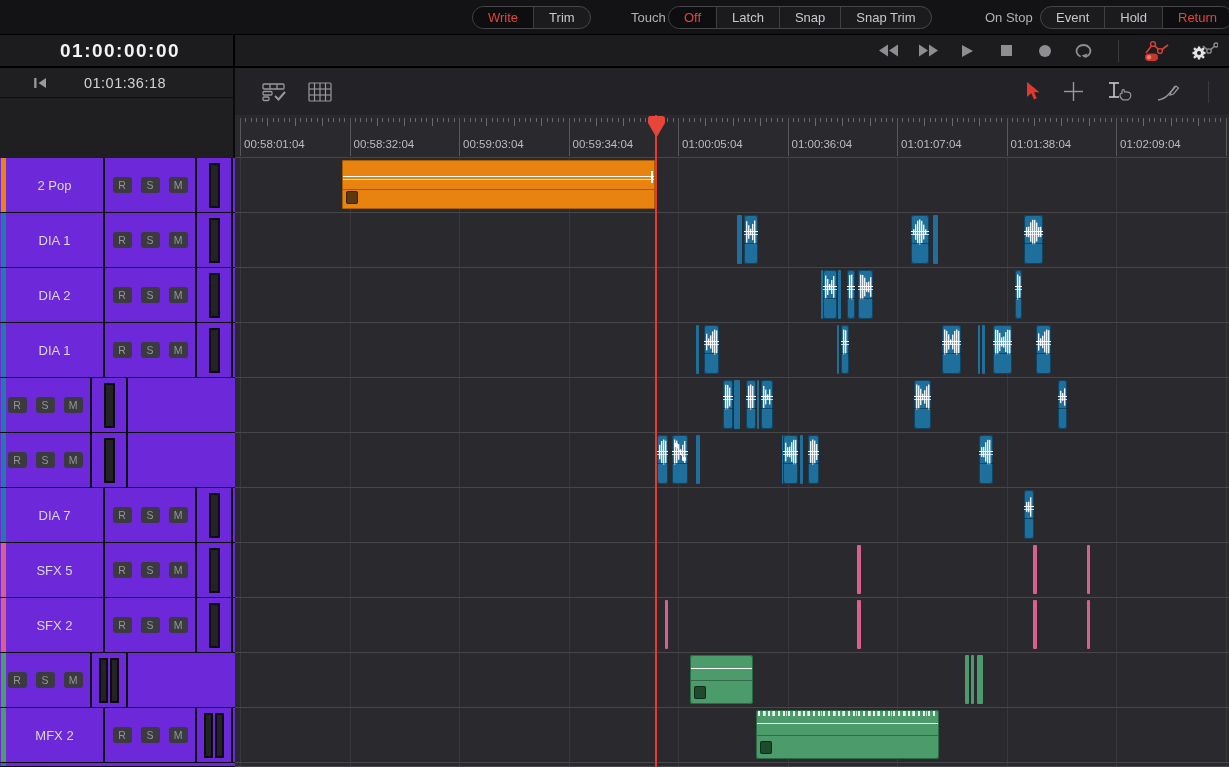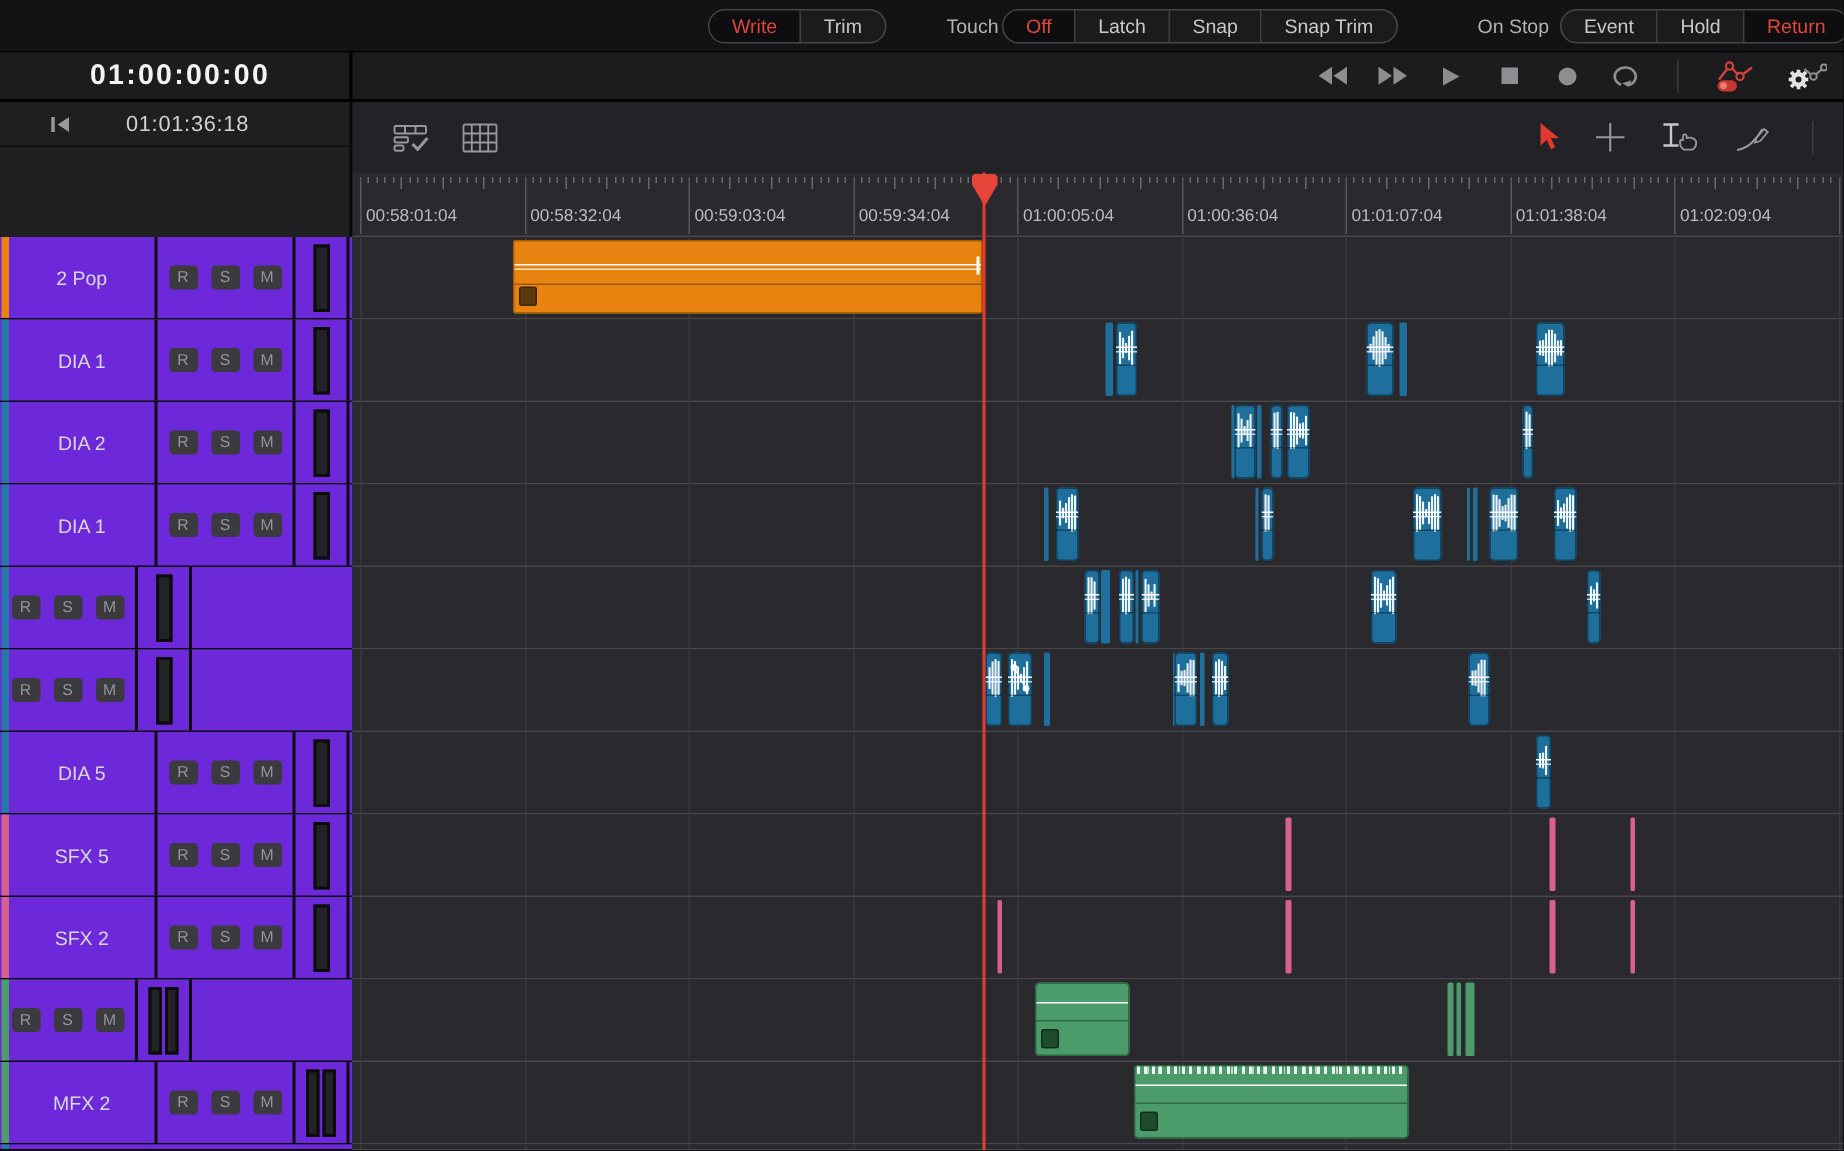--- a/index.html
+++ b/index.html
@@ -893,21 +893,21 @@
               <rect x="0" y="19" width="14" height="1" fill="#fff" opacity=".75"></rect>
               <rect x="0" y="28" width="14" height="1" fill="rgba(0,0,0,.35)"></rect>
             </svg>
           </div>
         </div>
       </div>
       <div class="trackrow">
         <div class="hdr">
           <div class="stripe" style="background:#2579a8"></div>
           <div class="namecell">
-            <span class="tname">DIA 5</span>
+            <span class="tname">DIA 7</span>
           </div>
           <div class="rsmcell">
             <div class="rsm">R</div>
             <div class="rsm">S</div>
             <div class="rsm">M</div>
           </div>
           <div class="metercell">
             <div class="meter"></div>
           </div>
         </div>

